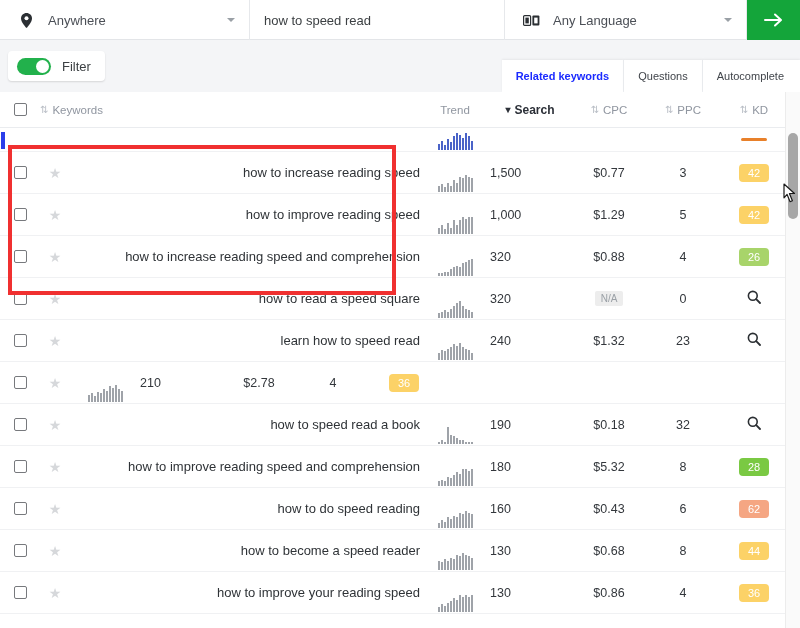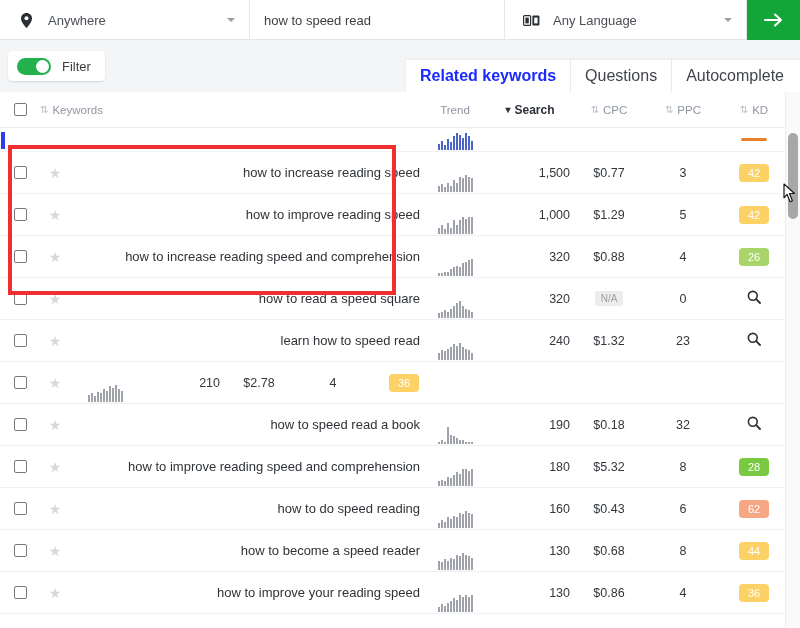--- a/index.html
+++ b/index.html
@@ -53,21 +53,21 @@
   .toggle .knob {
     position: absolute; right: 2px; top: 2px; width: 13px; height: 13px;
     border-radius: 50%; background: #ffffff;
   }
   .filter-chip .lbl { font-size: 13px; color: #3c4043; margin-left: 11px; }
 
   .tabs {
     position: absolute; right: 0; bottom: 0; display: flex; height: 32px;
   }
   .tab {
-    background: #ffffff; font-size: 16px; color: #41454b;
+    background: #ffffff; font-size: 11px; color: #41454b;
     display: flex; align-items: center; padding: 12px 14px;
     border-right: 1px solid #eceef1; height: 32px;
     box-shadow: 0 -1px 2px rgba(0,0,0,.06);
   }
   .tab:last-child { border-right: none; padding-right: 16px; }
   .tab.active { color: #1a2aff; font-weight: bold; }
 
   
   .table-wrap {
     position: absolute; left: 0; top: 92px; width: 800px; height: 536px;
@@ -96,21 +96,21 @@
     height: 42px; display: flex; align-items: center;
     border-bottom: 1px solid #f0f1f3; position: relative; background: #fff;
   }
   .row.partial { height: 24px; }
   .c-check { width: 40px; display: flex; justify-content: center; align-items: center; }
   .c-star { width: 30px; display: flex; justify-content: center; align-items: center;
             color: #d6d8db; font-size: 14px; }
   .c-kw { width: 350px; font-size: 13px; color: #2f3337; padding-left: 2px; text-align: right; }
   .c-trend { width: 70px; display: flex; justify-content: center; align-items: flex-end;
              height: 42px; padding-bottom: 2px; }
-  .c-search { width: 80px; text-align: right; font-size: 12.5px; color: #33373c; }
+  .c-search { width: 80px; text-align: left; font-size: 12.5px; color: #33373c; }
   .c-cpc { width: 78px; text-align: center; font-size: 12.5px; color: #33373c; }
   .c-ppc { width: 70px; text-align: center; font-size: 12.5px; color: #33373c; }
   .c-kd { width: 72px; display: flex; justify-content: center; align-items: center; }
 
   .na {
     display: inline-block; background: #ededed; color: #9aa0a6;
     font-size: 10px; padding: 2px 6px; border-radius: 2px;
   }
   .kd-badge {
     display: inline-block; min-width: 30px; text-align: center;

